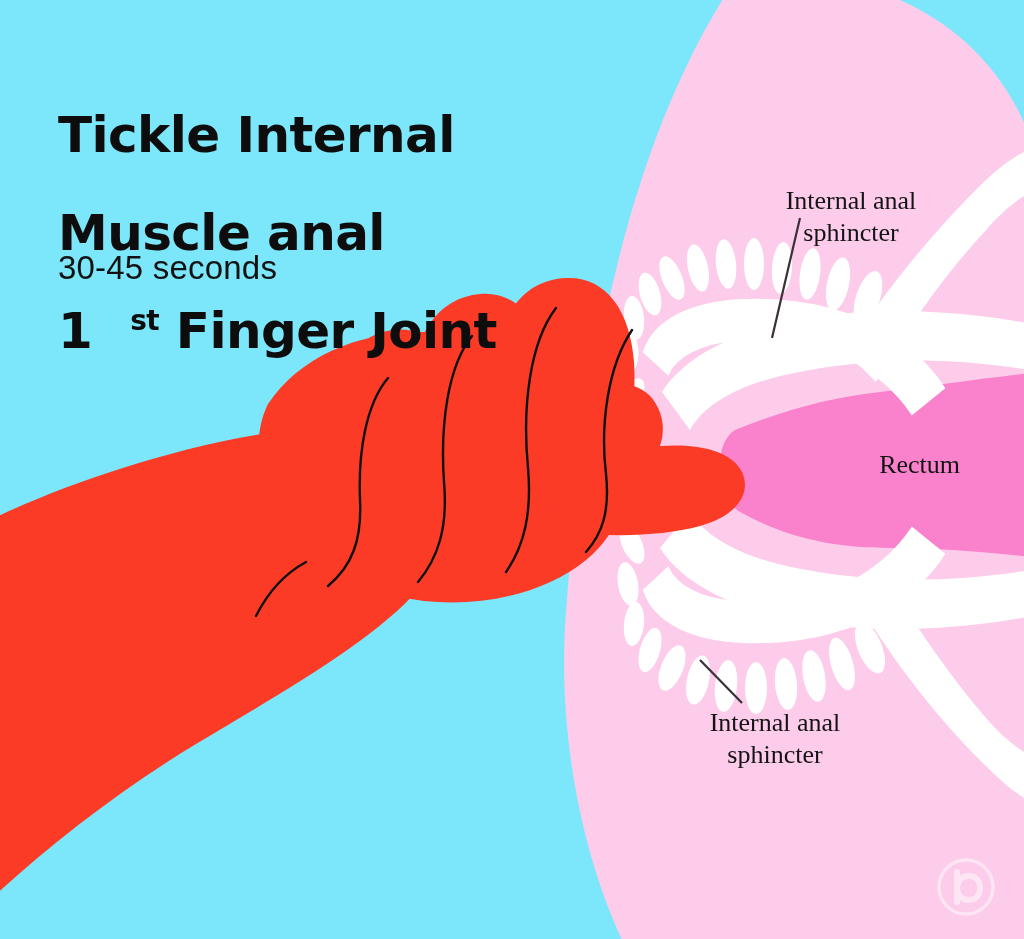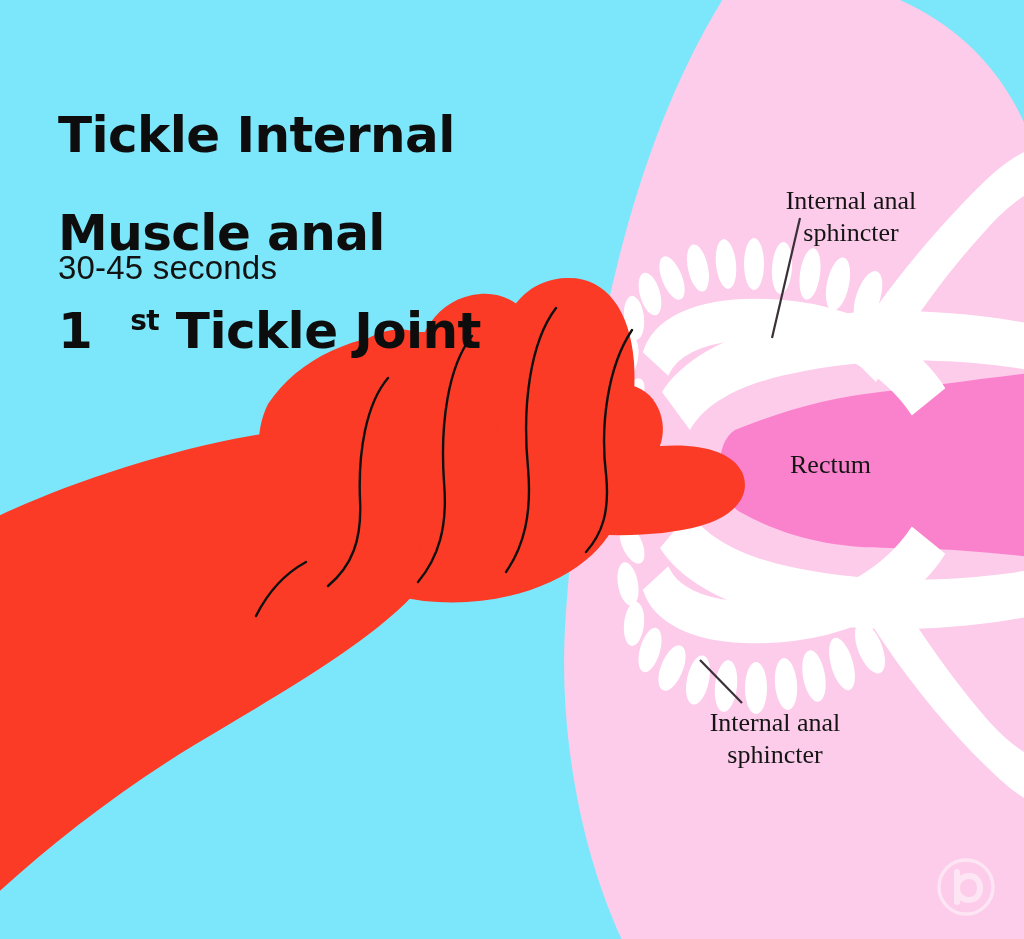--- a/index.html
+++ b/index.html
@@ -49,21 +49,21 @@
   .anno {
     position:absolute;
     font-family:"Liberation Serif", serif;
     font-size:26px;
     line-height:1.22;
     color:#141414;
     text-align:center;
     white-space:pre-line;
   }
   #anno-internal { left:735px; top:137px; width:232px;margin-top:48px; }
-  #anno-rectum   { left:790px; top:449px; width:170px; text-align:left; }
+  #anno-rectum   { left:790px; top:449px; width:170px; text-align:right; }
   #anno-external { left:650px; top:707px; width:250px; }
 </style>
 </head>
 <body>
 
 <div id="stage">
 
   <svg id="art" viewBox="0 0 1024 939">
     <defs>
       <clipPath id="clipBody">
@@ -243,21 +243,21 @@
                  C976,876 980,881 980,888 C980,895 976,900 969,900
                  C963,900 957,896 957,888 Z" fill="none" stroke="#ffffff" stroke-width="6" stroke-linecap="round" stroke-linejoin="round"></path>
       </g>
 
     </g>
   </svg>
 
   <div class="headline">
     <span>Tickle Internal</span><br>
     <span>Muscle anal</span><br>
-    <span>1</span><span class="sup">st</span><span> Tickle Joint</span>
+    <span>1</span><span class="sup">st</span><span> Finger Joint</span>
   </div>
 
   <div class="subhead">30-45 seconds</div>
 
   <div class="anno" id="anno-internal">Internal anal
 sphincter</div>
 
   <div class="anno" id="anno-rectum">Rectum</div>
 
   <div class="anno" id="anno-external">Internal anal

